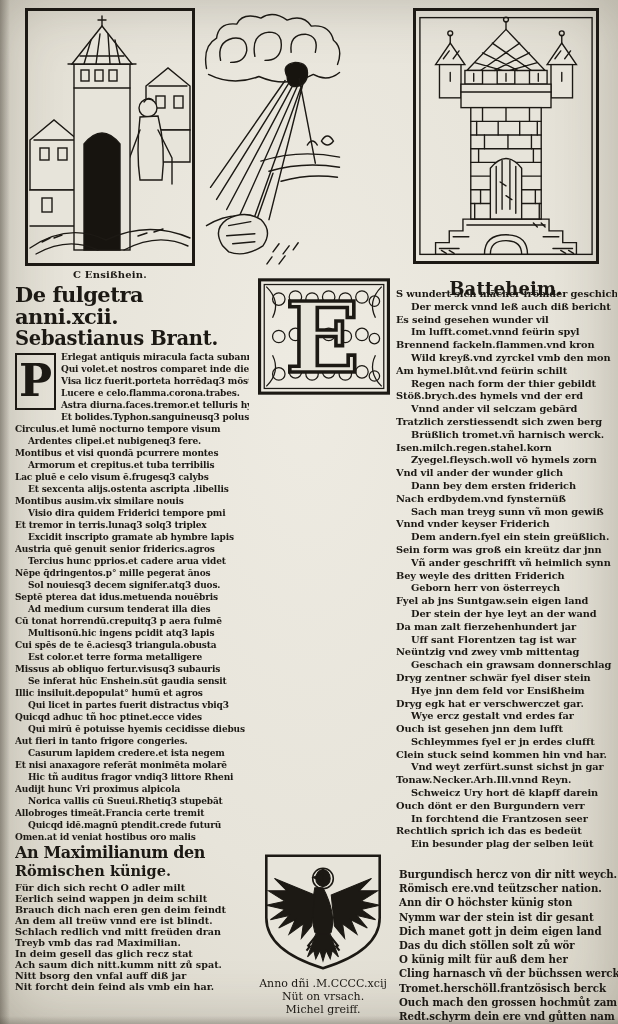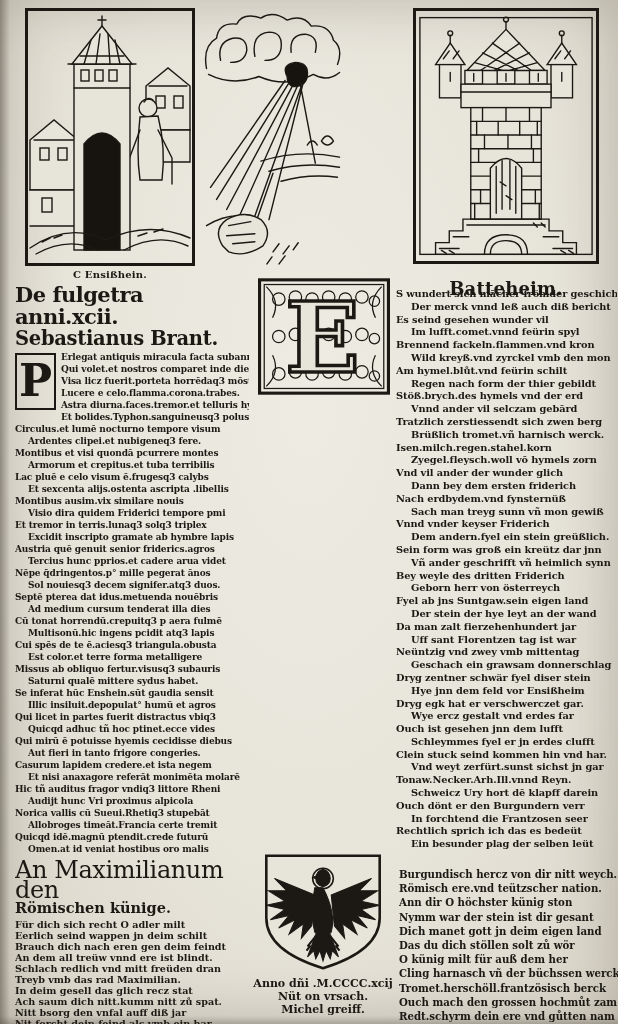--- a/index.html
+++ b/index.html
@@ -23,30 +23,30 @@
   .cap-left{left:30px;top:269px;width:160px}
   .cap-right{left:418px;top:278px;width:176px;font-size:18px}
   .col-left{position:absolute;left:15px;top:284px;width:234px;overflow:hidden}
   .t1{font-size:21px;line-height:22px;letter-spacing:-.5px;font-weight:bold}
   .t2{font-size:19.5px;line-height:21px;letter-spacing:-.3px;font-weight:bold}
   .poem-latin{margin-top:2px;font-size:9px;line-height:12px;font-weight:bold;letter-spacing:-.15px}
   .dropcap{float:left;width:41px;height:57px;border:2.5px solid var(--ink);margin:2px 5px 2px 0;
     font-size:44px;line-height:52px;text-align:center;font-weight:bold}
   .lines .vl{white-space:nowrap}
   .poem-latin .vl:nth-child(even){padding-left:13px}
-  .t3{font-size:24px;line-height:20px;margin-top:5px;letter-spacing:-.4px;font-weight:normal}
+  .t3{font-size:16px;line-height:20px;letter-spacing:-.4px;font-weight:bold}
   .t4{font-size:14.5px;line-height:16px;font-weight:bold}
   .poem-max{margin-top:3px;font-size:9.6px;line-height:11px;font-weight:bold}
   .initial-block{position:absolute;left:258px;top:277px;width:132px;height:119px}
   .col-right{position:absolute;left:396px;top:288px;width:221px;overflow:hidden}
   .poem-german{font-size:9.8px;line-height:12.8px;font-weight:bold;letter-spacing:-.1px}
   .poem-german .vl:nth-child(even){padding-left:15px}
   .poem-closing{position:absolute;left:399px;top:867px;width:218px;font-size:10.2px;line-height:14.2px;font-weight:bold}
   .arms{position:absolute;left:256px;top:851px;width:134px;height:123px}
-  .colophon{position:absolute;left:235px;top:977px;width:176px;text-align:center;font-weight:bold;
+  .colophon{position:absolute;left:235px;top:977px;width:176px;text-align:center;font-weight:normal;
     font-size:11px;line-height:13px}
 </style>
 </head>
 <body>
 
 <div class="page">
   <div class="edge-left"></div>
   <div class="edge-bottom"></div>
 
   <figure class="woodcut wc-town">
@@ -170,21 +170,20 @@
           <div class="vl">Tercius hunc pprios.et cadere arua videt</div>
           <div class="vl">Nēpe q̄dringentos.p° mille pegerat ānos</div>
           <div class="vl">Sol nouiesq3 decem signifer.atq3 duos.</div>
           <div class="vl">Septē pterea dat idus.metuenda nouēbris</div>
           <div class="vl">Ad medium cursum tenderat illa dies</div>
           <div class="vl">Cū tonat horrendū.crepuitq3 p aera fulmē</div>
           <div class="vl">Multisonū.hic ingens pcidit atq3 lapis</div>
           <div class="vl">Cui spēs de te ē.aciesq3 triangula.obusta</div>
           <div class="vl">Est color.et terre forma metalligere</div>
           <div class="vl">Missus ab obliquo fertur.visusq3 subauris</div>
-          <div class="vl">Saturni qualē mittere sydus habet.</div>
           <div class="vl">Se inferat hūc Enshein.sūt gaudia sensit</div>
           <div class="vl">Illic insiluit.depopulat° humū et agros</div>
           <div class="vl">Qui licet in partes fuerit distractus vbiq3</div>
           <div class="vl">Quicqd adhuc tñ hoc ptinet.ecce vides</div>
           <div class="vl">Qui mirū ē potuisse hyemis cecidisse diebus</div>
           <div class="vl">Aut fieri in tanto frigore congeries.</div>
           <div class="vl">Casurum lapidem credere.et ista negem</div>
           <div class="vl">Et nisi anaxagore referāt monimēta molarē</div>
           <div class="vl">Hic tñ auditus fragor vndiq3 littore Rheni</div>
           <div class="vl">Audijt hunc Vri proximus alpicola</div>

